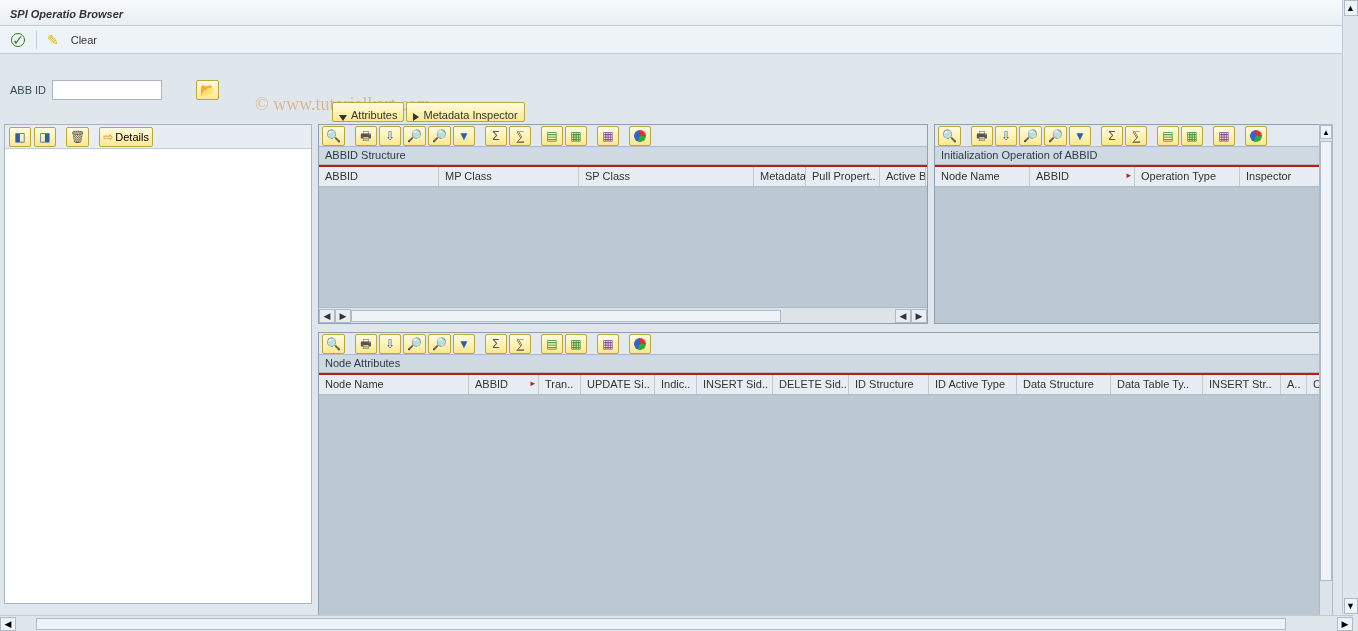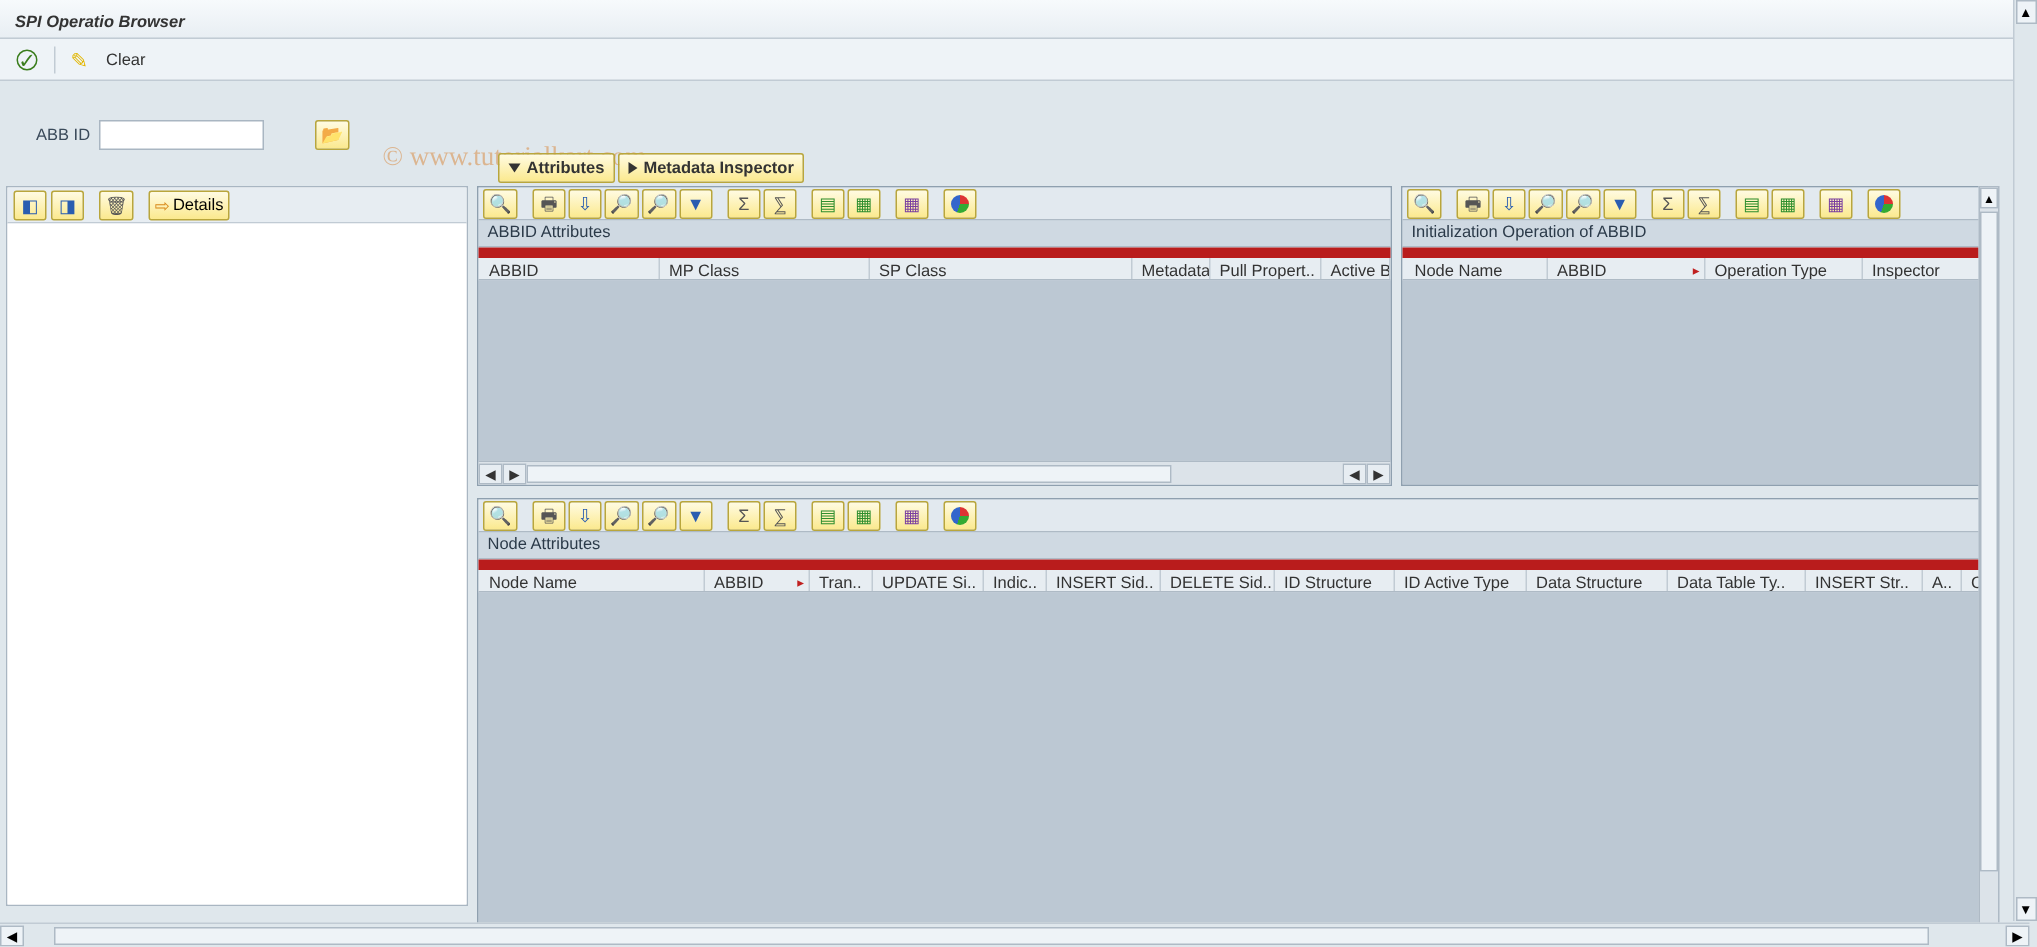--- a/index.html
+++ b/index.html
@@ -13,41 +13,41 @@
 .sep { width: 1px; height: 18px; background: #c1cbd4; margin: 0 4px; }
 .icon-btn { height: 20px; min-width: 20px; display: inline-flex; align-items: center; justify-content: center; cursor: pointer; border-radius: 2px; padding: 0 2px; }
 .app-toolbar .label { margin-left: 12px; color: #333; }
 .pencil-icon { color: #e2b600; font-size: 14px; }
 .execute-icon { color: #3a7d1c; font-size: 14px; border: 1.5px solid #3a7d1c; border-radius: 50%; width: 14px; height: 14px; display:inline-flex; align-items:center; justify-content:center; }
 
 
 .canvas { position: absolute; top: 54px; left: 0; width: 1353px; height: 560px; background: #dfe7ec; }
 
 
-.abbid-row { position: absolute; top: 26px; left: 24px; display: flex; align-items: center; gap: 6px; }
+.abbid-row { position: absolute; top: 26px; left: 10px; display: flex; align-items: center; gap: 6px; }
 .abbid-row label { color: #3a4a5a; }
 .text-input { height: 20px; width: 110px; background: #fff; border: 1px solid #a9b6c2; padding: 2px 4px; }
 .yellow-btn { height: 20px; min-width: 22px; background: linear-gradient(#fffbe2,#fbe98e); border: 1px solid #b9a63c; border-radius: 2px; display: inline-flex; align-items: center; justify-content: center; cursor: pointer; padding: 0 3px; gap: 2px; }
 
 
 .tabs-row { position: absolute; top: 48px; left: 332px; display: flex; gap: 2px; }
-.tab-btn { height: 20px; background: linear-gradient(#fffbe2,#fbe98e); border: 1px solid #b9a63c; border-radius: 2px; display: inline-flex; align-items: center; cursor: pointer; padding: 0 6px; gap: 4px; color: #333; font-weight: bold; }
+.tab-btn { height: 20px; background: linear-gradient(#fffbe2,#fbe98e); border: 1px solid #b9a63c; border-radius: 2px; display: inline-flex; align-items: flex-end; cursor: pointer; padding: 0 6px; gap: 4px; color: #333; }
 .tri-down { width: 0; height: 0; border-left: 4px solid transparent; border-right: 4px solid transparent; border-top: 6px solid #333; }
 .tri-right { width: 0; height: 0; border-top: 4px solid transparent; border-bottom: 4px solid transparent; border-left: 6px solid #333; }
 
 
 .tree-panel { position: absolute; top: 70px; left: 4px; width: 308px; height: 480px; background: #ffffff; border: 1px solid #a9b6c2; }
 .tree-toolbar { height: 24px; background: #e7edf2; border-bottom: 1px solid #c1cbd4; display: flex; align-items: center; padding: 0 4px; gap: 3px; }
 .tree-body { height: calc(100% - 24px); background: #fff; }
 
 
 .alv-panel { position: absolute; background: #c9d4de; border: 1px solid #8fa0af; }
 .alv-toolbar { height: 22px; background: #e2e9ef; border-bottom: 1px solid #aebac5; display: flex; align-items: center; padding: 0 3px; gap: 2px; }
 .alv-caption { height: 18px; padding: 2px 6px; color: #2b3a49; background: #cfd9e2; border-bottom: 1px solid #aebac5; }
-.alv-header-row { height: 22px; background: #e7edf2; border-top: 7px solid #b91c1c; border-bottom: 1px solid #aebac5; display: flex; justify-content: flex-end; }
+.alv-header-row { height: 22px; background: #e7edf2; border-top: 2px solid #b91c1c; border-bottom: 1px solid #aebac5; display: flex; }
 .alv-header-row .col { border-right: 1px solid #c1cbd4; padding: 3px 6px; color: #333; white-space: nowrap; overflow: hidden; position: relative; }
 .alv-body { background: #bcc8d3; flex: 1; }
 
 
 .alv1 { top: 70px; left: 318px; width: 610px; height: 200px; display:flex; flex-direction:column; }
 .alv1 .alv-body { height: 120px; }
 .alv-hscrollbar { height: 16px; background: #dce3e9; border-top: 1px solid #aebac5; display:flex; align-items:center; }
 .alv-hscrollbar .arrow { width: 16px; height: 14px; background: #e7edf2; border: 1px solid #aebac5; display:flex; align-items:center; justify-content:center; cursor:pointer; font-size:9px; color:#333; }
 .alv-hscrollbar .track { flex:1; height:14px; background:#dce3e9; position:relative; }
 .alv-hscrollbar .thumb { position:absolute; height:12px; top:1px; background:#eef3f7; border:1px solid #aebac5; }
@@ -187,21 +187,21 @@
         </div>
       <div style="width:6px"></div>
       <div class="yellow-btn">
           <span class="glyph g-purple">▦</span>
         </div>
       <div style="width:6px"></div>
       <div class="yellow-btn">
           <span class="glyph" style="background:conic-gradient(#d33 0 90deg,#3a3 90deg 200deg,#36c 200deg 360deg);width:12px;height:12px;border-radius:50%;"></span>
         </div>
     </div>
-    <div class="alv-caption">ABBID Attributes</div>
+    <div class="alv-caption">ABBID Structure</div>
     <div class="alv-header-row">
       <div class="col" style="width:120px">ABBID</div>
       <div class="col" style="width:140px">MP Class</div>
       <div class="col" style="width:175px">SP Class</div>
       <div class="col" style="width:52px">Metadata</div>
       <div class="col" style="width:74px">Pull Propert..</div>
       <div class="col" style="width:46px">Active B</div>
     </div>
     <div class="alv-body"></div>
     <div class="alv-hscrollbar">

